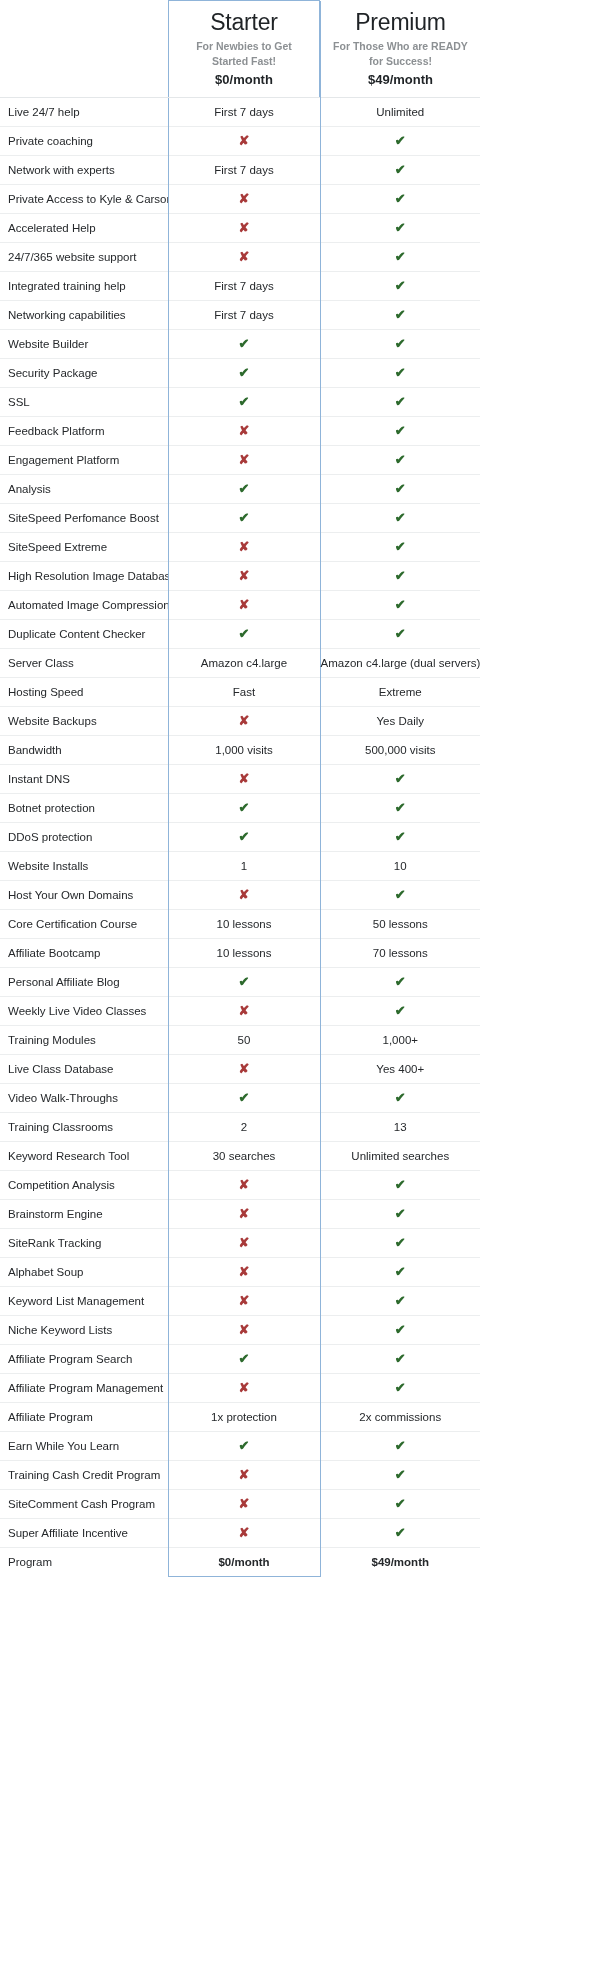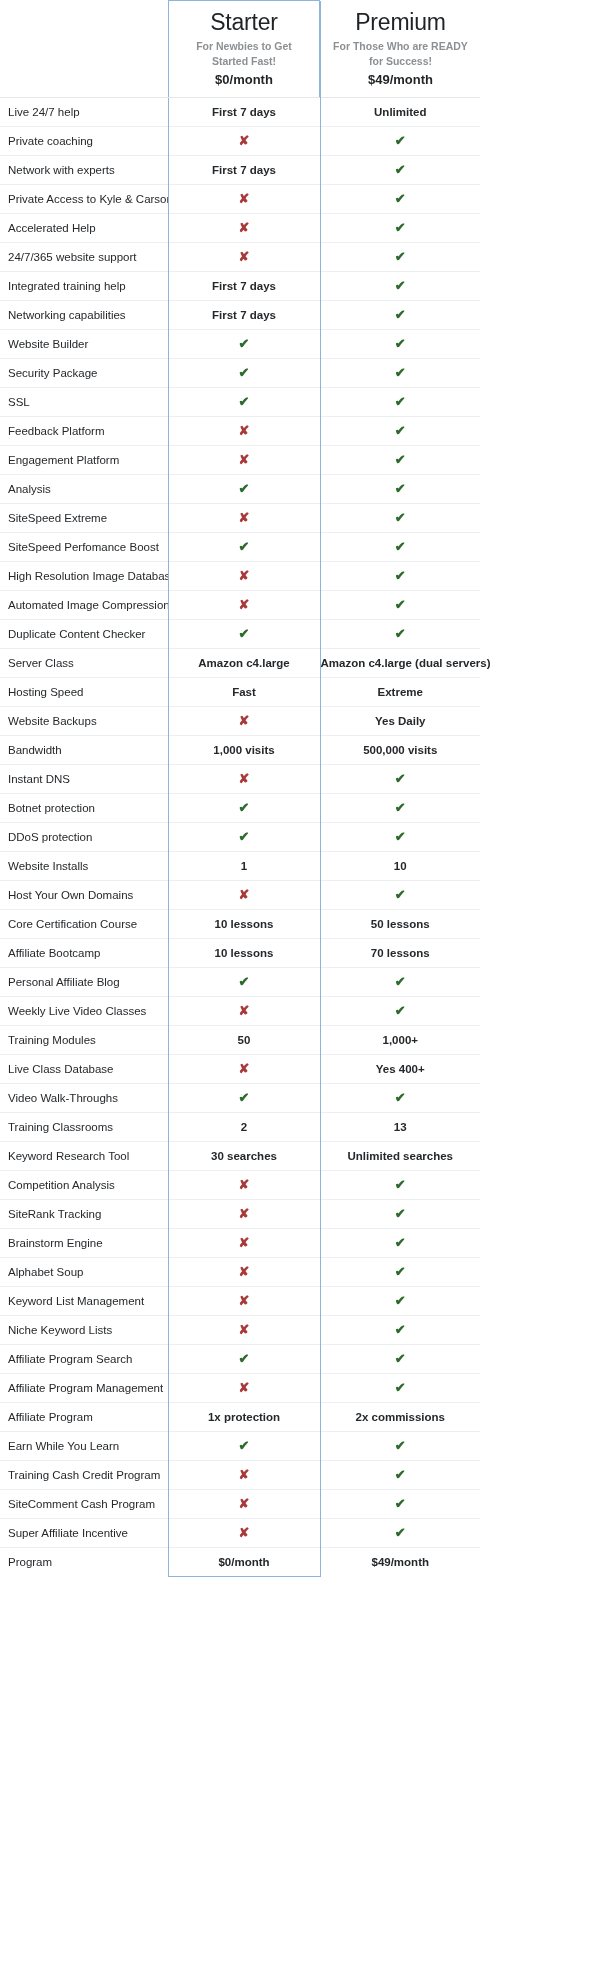--- a/index.html
+++ b/index.html
@@ -108,21 +108,21 @@
   tbody tr:first-child td.pad { border-top-color: #ffffff; }
 
   tbody tr.last-row td.val-starter { border-bottom: 1px solid #8fb4d9; }
   tbody tr.last-row td { font-weight: bold; }
   tbody tr.last-row td.feature { font-weight: normal; margin-left: 20px; }
 
   .mark { font-size: 13px; line-height: 1; display: inline-block; }
   .mark.yes { color: #2d6a2d; font-weight: bold; }
   .mark.no  { color: #a83a3a; font-weight: bold; }
 
-  .txt { display: inline-block; font-weight: bold; }
+  .txt { display: inline-block; }
 </style>
 </head>
 <body>
 
 <div class="wrap">
   <table class="compare">
     <colgroup>
       <col class="c-feature">
       <col class="c-starter">
       <col class="c-premium">
@@ -227,28 +227,28 @@
           <td class="val val-premium"><span class="mark yes">✔</span></td>
           <td class="pad"></td>
         </tr>
         <tr>
           <td class="feature">Analysis</td>
           <td class="val val-starter"><span class="mark yes">✔</span></td>
           <td class="val val-premium"><span class="mark yes">✔</span></td>
           <td class="pad"></td>
         </tr>
         <tr>
+          <td class="feature">SiteSpeed Perfomance Boost</td>
+          <td class="val val-starter"><span class="mark yes">✔</span></td>
+          <td class="val val-premium"><span class="mark yes">✔</span></td>
+          <td class="pad"></td>
+        </tr>
+        <tr>
           <td class="feature">SiteSpeed Extreme</td>
           <td class="val val-starter"><span class="mark no">✘</span></td>
-          <td class="val val-premium"><span class="mark yes">✔</span></td>
-          <td class="pad"></td>
-        </tr>
-        <tr>
-          <td class="feature">SiteSpeed Perfomance Boost</td>
-          <td class="val val-starter"><span class="mark yes">✔</span></td>
           <td class="val val-premium"><span class="mark yes">✔</span></td>
           <td class="pad"></td>
         </tr>
         <tr>
           <td class="feature">High Resolution Image Database</td>
           <td class="val val-starter"><span class="mark no">✘</span></td>
           <td class="val val-premium"><span class="mark yes">✔</span></td>
           <td class="pad"></td>
         </tr>
         <tr>
@@ -371,27 +371,27 @@
           <td class="val val-premium"><span class="txt">Unlimited searches</span></td>
           <td class="pad"></td>
         </tr>
         <tr>
           <td class="feature">Competition Analysis</td>
           <td class="val val-starter"><span class="mark no">✘</span></td>
           <td class="val val-premium"><span class="mark yes">✔</span></td>
           <td class="pad"></td>
         </tr>
         <tr>
+          <td class="feature">Brainstorm Engine</td>
+          <td class="val val-starter"><span class="mark no">✘</span></td>
+          <td class="val val-premium"><span class="mark yes">✔</span></td>
+          <td class="pad"></td>
+        </tr>
+        <tr>
           <td class="feature">SiteRank Tracking</td>
-          <td class="val val-starter"><span class="mark no">✘</span></td>
-          <td class="val val-premium"><span class="mark yes">✔</span></td>
-          <td class="pad"></td>
-        </tr>
-        <tr>
-          <td class="feature">Brainstorm Engine</td>
           <td class="val val-starter"><span class="mark no">✘</span></td>
           <td class="val val-premium"><span class="mark yes">✔</span></td>
           <td class="pad"></td>
         </tr>
         <tr>
           <td class="feature">Alphabet Soup</td>
           <td class="val val-starter"><span class="mark no">✘</span></td>
           <td class="val val-premium"><span class="mark yes">✔</span></td>
           <td class="pad"></td>
         </tr>

